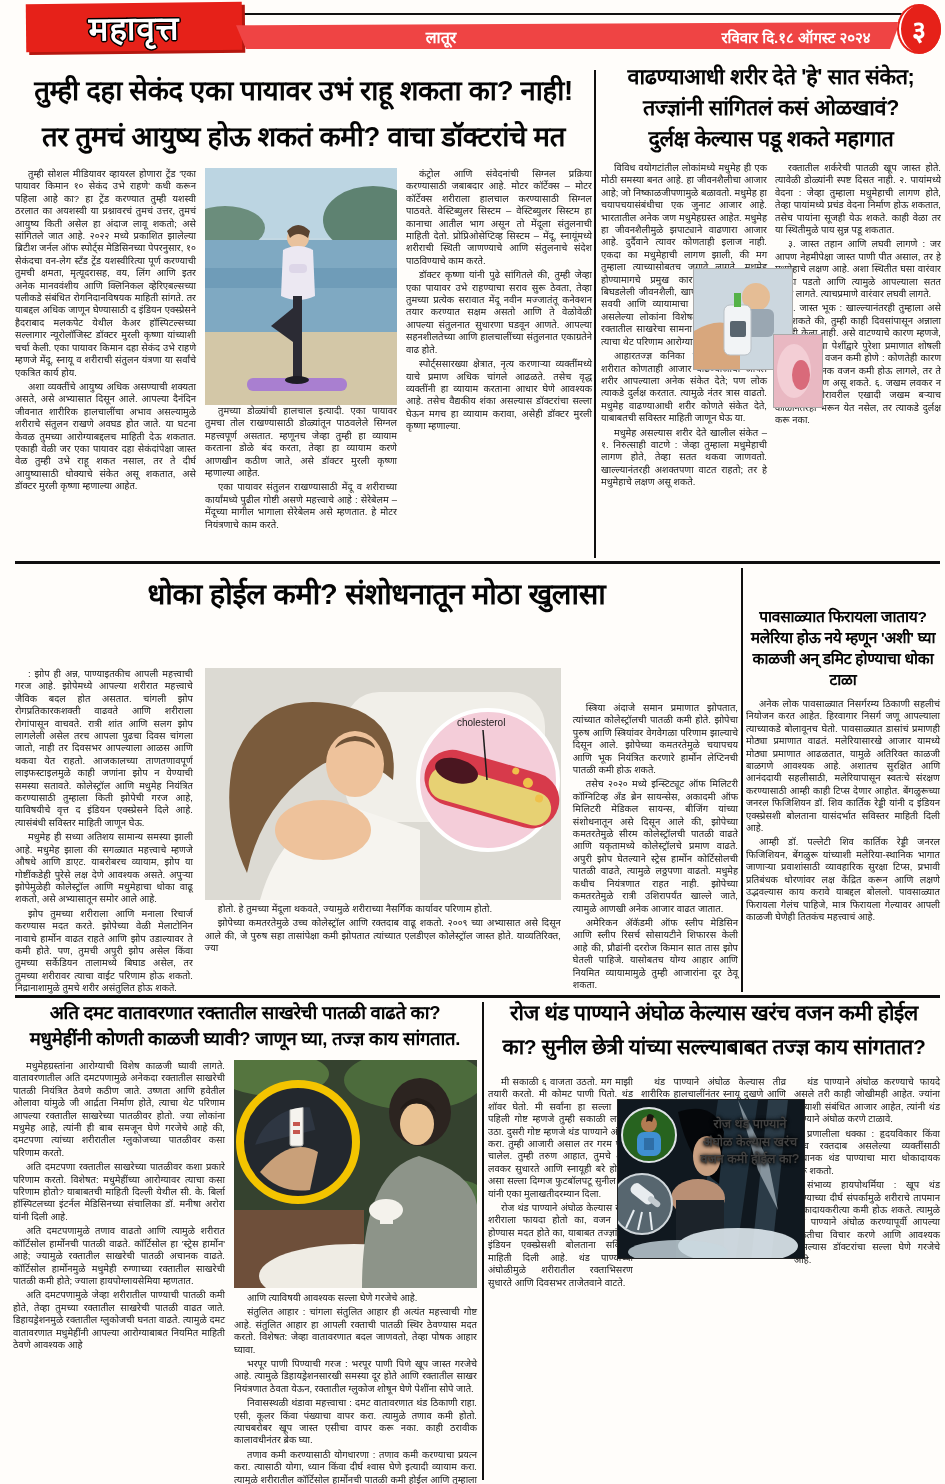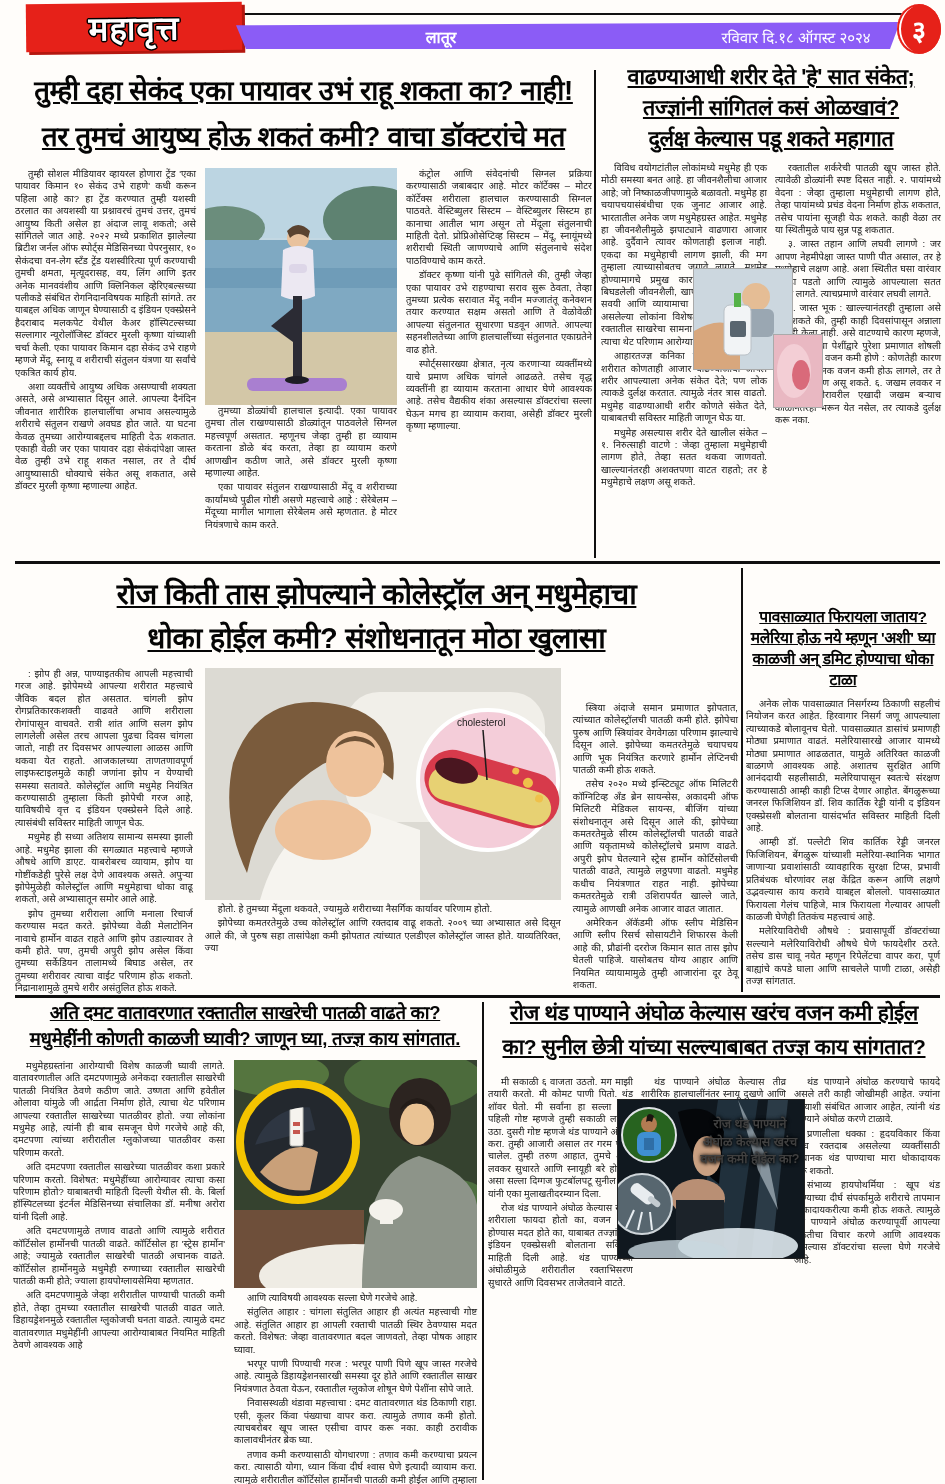--- a/index.html
+++ b/index.html
@@ -6,30 +6,30 @@
   .page{position:relative;width:945px;height:1484px;background:#fffdfa;margin:0 auto;overflow:hidden;
         font-family:"Liberation Sans","DejaVu Sans",sans-serif;color:#1a1a1a;}
   
   .masthead{position:absolute;left:0;top:0;width:872px;height:64px;}
   .mast-line{position:absolute;left:88px;top:13px;width:842px;height:2px;background:#111;}
   .mast-left{position:absolute;left:26px;top:3px;width:216px;height:48px;background:#e62119;
              box-shadow:3px 3px 0 #b5170f;transform:rotate(-.6deg);
              display:flex;align-items:center;justify-content:center;}
   .paper-name{font-size:33px;font-weight:800;color:#fff;letter-spacing:1px;
      text-shadow:-1.5px 0 #000,1.5px 0 #000,0 -1.5px #000,0 1.5px #000,-1px -1px #000,1px 1px #000,-1px 1px #000,1px -1px #000;}
-  .mast-ribbon{position:absolute;left:236px;top:22px;width:664px;height:27px;background:#8b5cf6;
+  .mast-ribbon{position:absolute;left:236px;top:22px;width:664px;height:27px;background:#ef4444;
                clip-path:polygon(0 12%,100% 0,98.5% 100%,1.5% 100%);}
   .mast-city{position:absolute;left:160px;top:4px;width:90px;text-align:center;color:#fff;font-weight:700;font-size:16px;}
-  .mast-date{position:absolute;left:450px;top:5px;width:220px;text-align:center;color:#fff;font-weight:400;font-size:15px;}
+  .mast-date{position:absolute;left:450px;top:5px;width:220px;text-align:center;color:#fff;font-weight:700;font-size:15px;}
   .mast-page{position:absolute;left:897px;top:4px;width:44px;height:50px;background:#e62119;border-radius:50%;
              box-shadow:inset 0 0 0 2px #e62119, inset 4px 0 0 #fff;
              display:flex;align-items:center;justify-content:center;color:#fff;font-size:27px;font-weight:800;}
   
   .article{position:absolute;}
-  .head{font-weight:800;text-align:center;color:#050505;letter-spacing:-.3px;text-decoration:underline;}
+  .head{font-weight:800;text-align:center;color:#050505;letter-spacing:-.3px;}
   .body-flex{position:absolute;left:0;right:0;display:flex;}
   .col{text-align:justify;font-size:9.5px;line-height:12.4px;color:#1c1c1c;}
   .col p{margin:0 0 2px 0;text-indent:13px;}
   .photo{display:block;}
   .rule-h{position:absolute;background:#101010;height:3px;}
   .rule-v{position:absolute;background:#101010;width:2px;}
   
   .a1-head{font-size:27.5px;line-height:46px;}
   .a2-head{font-size:21.5px;line-height:31px;}
   .a3-head{font-size:29px;line-height:44px;padding-top:6px;}
@@ -133,21 +133,20 @@
     </svg>
     <svg class="inset" style="left:172px;top:272px;" width="48" height="72" viewBox="0 0 48 72">
       <rect width="48" height="72" fill="#e9b8c2"></rect>
       <ellipse cx="20" cy="36" rx="17" ry="27" fill="#f3ced5"></ellipse>
       <ellipse cx="27" cy="40" rx="9" ry="15" fill="#d96a7a"></ellipse>
     </svg>
   </div>
 
   <div class="article" style="left:15px;top:566px;width:723px;height:428px;">
     <div class="head a3-head">
-      <div>रोज किती तास झोपल्याने कोलेस्ट्रॉल अन् मधुमेहाचा</div>
       <div>धोका होईल कमी? संशोधनातून मोठा खुलासा</div>
     </div>
     <div class="body-flex" style="top:102px;bottom:0;gap:12px;">
       <div class="col" style="width:182px;">
         <p>: झोप ही अन्न, पाण्याइतकीच आपली महत्त्वाची गरज आहे. झोपेमध्ये आपल्या शरीरात महत्त्वाचे जैविक बदल होत असतात. चांगली झोप रोगप्रतिकारकशक्ती वाढवते आणि शरीराला रोगांपासून वाचवते. रात्री शांत आणि सलग झोप लागलेली असेल तरच आपला पुढचा दिवस चांगला जातो, नाही तर दिवसभर आपल्याला आळस आणि थकवा येत राहतो. आजकालच्या ताणतणावपूर्ण लाइफस्टाइलमुळे काही जणांना झोप न येण्याची समस्या सतावते. कोलेस्ट्रॉल आणि मधुमेह नियंत्रित करण्यासाठी तुम्हाला किती झोपेची गरज आहे, याविषयीचे वृत्त द इंडियन एक्स्प्रेसने दिले आहे. त्यासंबंधी सविस्तर माहिती जाणून घेऊ.</p>
         <p>मधुमेह ही सध्या अतिशय सामान्य समस्या झाली आहे. मधुमेह झाला की सगळ्यात महत्त्वाचे म्हणजे औषधे आणि डाएट. याबरोबरच व्यायाम, झोप या गोष्टींकडेही पुरेसे लक्ष देणे आवश्यक असते. अपुऱ्या झोपेमुळेही कोलेस्ट्रॉल आणि मधुमेहाचा धोका वाढू शकतो, असे अभ्यासातून समोर आले आहे.</p>
         <p>झोप तुमच्या शरीराला आणि मनाला रिचार्ज करण्यास मदत करते. झोपेच्या वेळी मेलाटोनिन नावाचे हार्मोन वाढत राहते आणि झोप उडाल्यावर ते कमी होते. पण, तुमची अपुरी झोप असेल किंवा तुमच्या सर्केडियन तालामध्ये बिघाड असेल, तर तुमच्या शरीरावर त्याचा वाईट परिणाम होऊ शकतो. निद्रानाशामुळे तुमचे शरीर असंतुलित होऊ शकते.</p>
       </div>
       <div class="col" style="width:356px;">
         <svg class="photo" style="margin-bottom:3px;" width="356" height="232" viewBox="0 0 356 232">
@@ -183,21 +182,20 @@
 
   <div class="article" style="left:746px;top:566px;width:194px;height:428px;margin-top:40px;">
     <div class="head a4-head">
       <div>पावसाळ्यात फिरायला जाताय?</div>
       <div>मलेरिया होऊ नये म्हणून 'अशी' घ्या</div>
       <div>काळजी अन् डमिट होण्याचा धोका टाळा</div>
     </div>
     <div class="col" style="margin-top:8px;width:194px;">
       <p>अनेक लोक पावसाळ्यात निसर्गरम्य ठिकाणी सहलीचं नियोजन करत आहेत. हिरवागार निसर्ग जणू आपल्याला त्याच्याकडे बोलावूनच घेतो. पावसाळ्यात डासांचं प्रमाणही मोठ्या प्रमाणात वाढतं. मलेरियासारखे आजार यामध्ये मोठ्या प्रमाणात आढळतात, यामुळे अतिरिक्त काळजी बाळगणे आवश्यक आहे. अशातच सुरक्षित आणि आनंददायी सहलीसाठी, मलेरियापासून स्वतःचे संरक्षण करण्यासाठी आम्ही काही टिप्स देणार आहोत. बेंगळुरूच्या जनरल फिजिशियन डॉ. शिव कार्तिक रेड्डी यांनी द इंडियन एक्स्प्रेसशी बोलताना यासंदर्भात सविस्तर माहिती दिली आहे.</p>
       <p>आम्ही डॉ. पल्लेटी शिव कार्तिक रेड्डी जनरल फिजिशियन, बेंगळुरू यांच्याशी मलेरिया-स्थानिक भागात जाणाऱ्या प्रवाशांसाठी व्यावहारिक सुरक्षा टिप्स, प्रभावी प्रतिबंधक धोरणांवर लक्ष केंद्रित करून आणि लक्षणे उद्भवल्यास काय करावे याबद्दल बोललो. पावसाळ्यात फिरायला गेलंच पाहिजे, मात्र फिरायला गेल्यावर आपली काळजी घेणेही तितकंच महत्त्वाचं आहे.</p>
-      <p>मलेरियाविरोधी औषधे : प्रवासापूर्वी डॉक्टरांच्या सल्ल्याने मलेरियाविरोधी औषधे घेणे फायदेशीर ठरते. तसेच डास चावू नयेत म्हणून रिपेलेंटचा वापर करा, पूर्ण बाह्यांचे कपडे घाला आणि साचलेले पाणी टाळा, असेही तज्ज्ञ सांगतात.</p>
     </div>
   </div>
 
   <div class="article" style="left:13px;top:1000px;width:464px;height:482px;">
     <div class="head a5-head">
       <div>अति दमट वातावरणात रक्तातील साखरेची पातळी वाढते का?</div>
       <div>मधुमेहींनी कोणती काळजी घ्यावी? जाणून घ्या, तज्ज्ञ काय सांगतात.</div>
     </div>
     <div class="body-flex" style="top:60px;bottom:0;gap:9px;">
       <div class="col" style="width:212px;">

